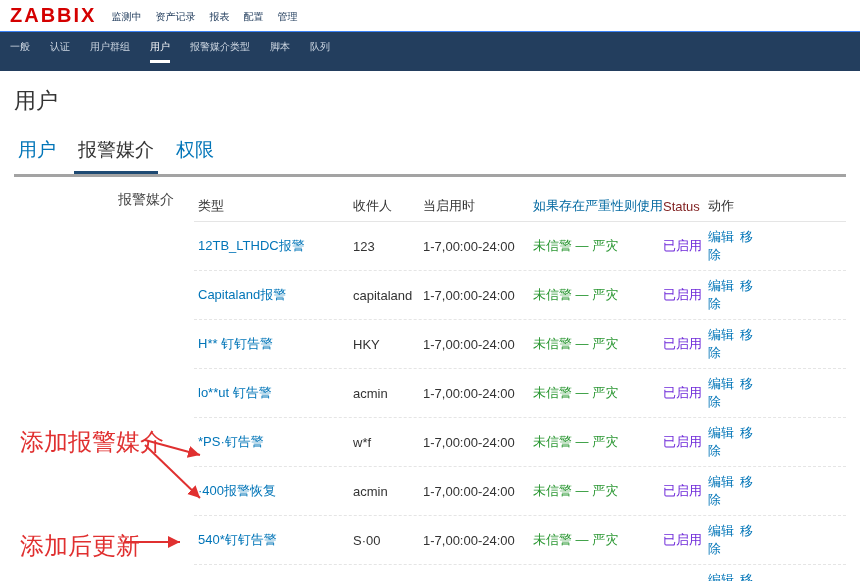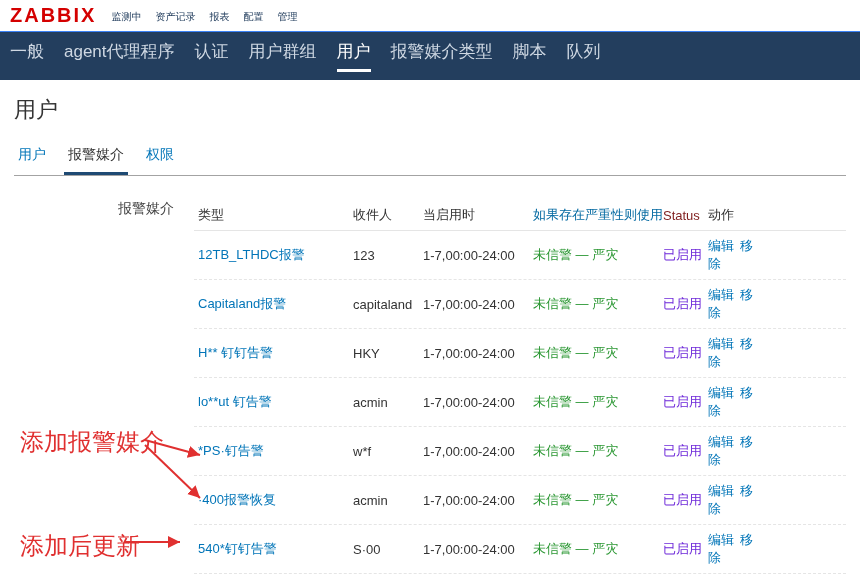--- a/index.html
+++ b/index.html
@@ -1,24 +1,24 @@
 <!DOCTYPE html>
 <html><head>
 <meta charset="utf-8">
 <style>
   * { box-sizing: border-box; }
   body { margin: 0; font-family: Arial, "Microsoft YaHei", sans-serif; font-size: 13px; color: #333; background: #fff; width: 860px; }
   .topbar { background: #fff; display: flex; align-items: center; padding: 4px 10px; border-bottom: 1px solid #3b82f6; }
   .logo { color: #d40000; font-weight: bold; font-size: 20px; letter-spacing: 2px; margin-right: 15px; }
   .main-nav span { font-size: 10px; color: #233e5e; margin-right: 14px; cursor: pointer; }
   .sub-nav { background: #233e5e; padding: 8px 10px; display: flex; }
-  .sub-nav span { color: #cfd8e3; margin-right: 20px; font-size: 17px; cursor: pointer; padding-bottom: 6px; }
+  .sub-nav span { color: #cfd8e3; margin-right: 20px; font-size: 10px; cursor: pointer; padding-bottom: 6px; }
   .sub-nav span.active { color: #fff; border-bottom: 3px solid #fff; }
   h1.page-title { font-size: 22px; font-weight: normal; margin: 15px 14px; color: #333; }
-  .tab-bar { border-bottom: 1px solid #a3a3a3; margin: 10px 14px; font-size: 14px; }
+  .tab-bar { border-bottom: 3px solid #a3a3a3; margin: 0 14px; font-size: 19px; }
   .tab-bar span { display: inline-block; padding: 6px 4px 8px; margin-right: 14px; color: #0275b8; cursor: pointer; }
   .tab-bar span.active { color: #333; border-bottom: 3px solid #1e4a73; }
   .content { padding: 14px 14px 8px 14px; display: flex; }
   .side-label { width: 180px; text-align: right; padding-right: 20px; color: #444; font-size: 14px; }
   .media-table { flex: 1; font-size: 13px; }
   .th-row, .tr-row { display: flex; align-items: center; padding: 6px 4px; }
   .th-row { border-bottom: 1px solid #e5e5e5; }
   .tr-row { border-bottom: 1px dashed #e5e5e5; }
   .col-type { width: 155px; color: #0275b8; overflow: hidden; white-space: nowrap; }
   .th-row .col-type { color: #333; }
@@ -37,21 +37,20 @@
 </style>
 </head>
 <body>
 
 <div class="topbar">
   <span class="logo">ZABBIX</span>
   <div class="main-nav" id="main-nav"><span>监测中</span><span>资产记录</span><span>报表</span><span>配置</span><span>管理</span></div>
 </div>
 <div class="sub-nav" id="sub-nav">
     <span>一般</span>
-    <span>agent代理程序</span>
     <span>认证</span>
     <span>用户群组</span>
     <span class="active">用户</span>
     <span>报警媒介类型</span>
     <span>脚本</span>
     <span>队列</span>
   </div>
 <h1 class="page-title">用户</h1>
 <div class="tab-bar" id="tab-bar"><span>用户</span><span class="active">报警媒介</span><span>权限</span></div>
 

